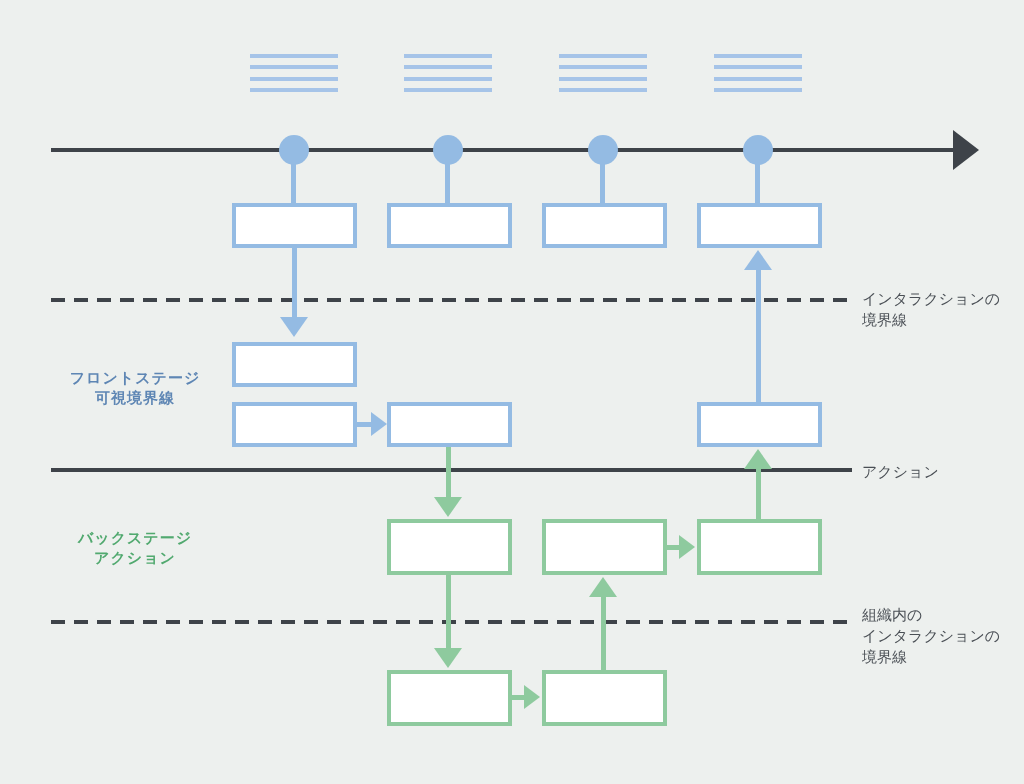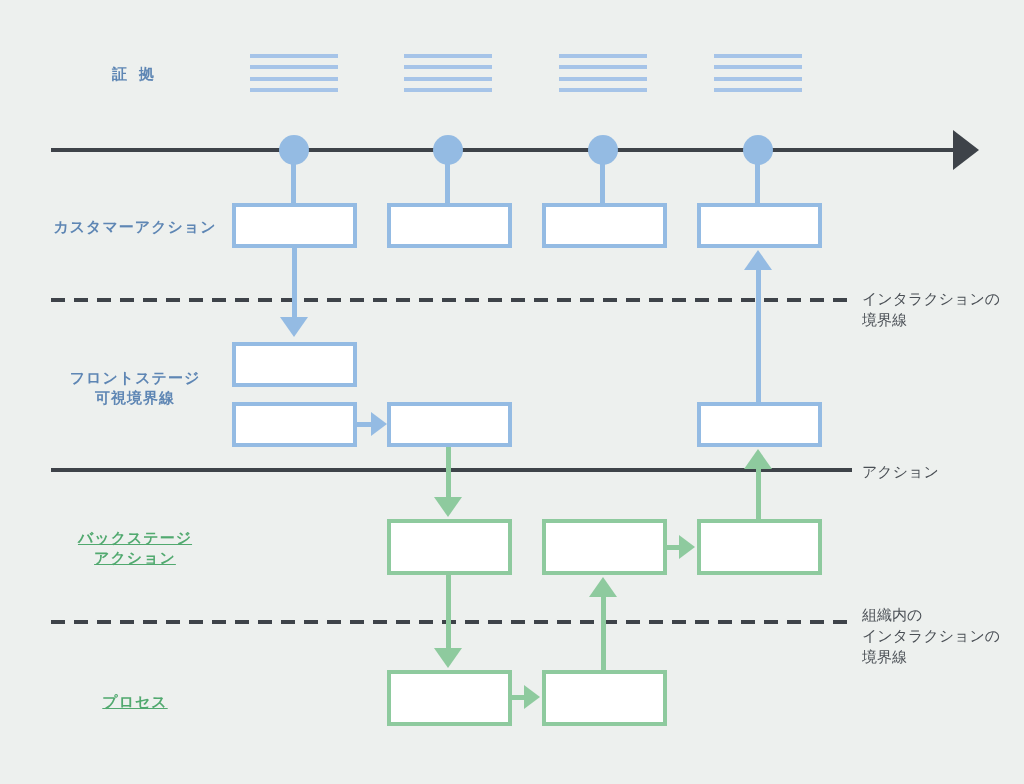--- a/index.html
+++ b/index.html
@@ -13,21 +13,21 @@
     background:var(--background,#edf0ee);
     overflow:hidden;
   }
   
   .rowlabel{
     position:absolute;left:40px;width:190px;
     text-align:center;font-weight:bold;font-size:15px;
     letter-spacing:1px;line-height:1.35;white-space:pre-line;
   }
   .rowlabel.blue{color:var(--blue-text,#5e86b4);}
-  .rowlabel.green{color:var(--green-text,#51a96f);text-decoration:underline;}
+  .rowlabel.green{color:var(--green-text,#51a96f);}
   .lbl-evidence{top:64px;letter-spacing:4px;}
   .lbl-customer{top:217px;}
   .lbl-frontstage{top:368px;}
   .lbl-backstage{top:528px;}
   .lbl-process{top:692px;}
   
   .evidence-icon{
     position:absolute;top:54px;width:88px;height:38px;
     display:flex;flex-direction:column;justify-content:space-between;
   }
@@ -104,27 +104,24 @@
   .ar6{left:667px;top:535px;width:28px;}
   .ar7{left:434px;top:575px;height:93px;}
   .ar8{left:589px;top:577px;height:93px;}
   .ar9{left:512px;top:685px;width:28px;}
 </style>
 </head>
 <body>
 
 <div class="stage">
 
-  <div class="rowlabel blue lbl-evidence">証 拠</div>
-  <div class="rowlabel blue lbl-customer">カスタマーアクション</div>
   <div class="rowlabel blue lbl-frontstage">フロントステージ
 可視境界線</div>
   <div class="rowlabel green lbl-backstage">バックステージ
 アクション</div>
-  <div class="rowlabel green lbl-process">プロセス</div>
 
   <div class="evidence-icon ev1">
       <div class="eline"></div>
       <div class="eline"></div>
       <div class="eline"></div>
       <div class="eline"></div>
     </div>
   <div class="evidence-icon ev2">
       <div class="eline"></div>
       <div class="eline"></div>

